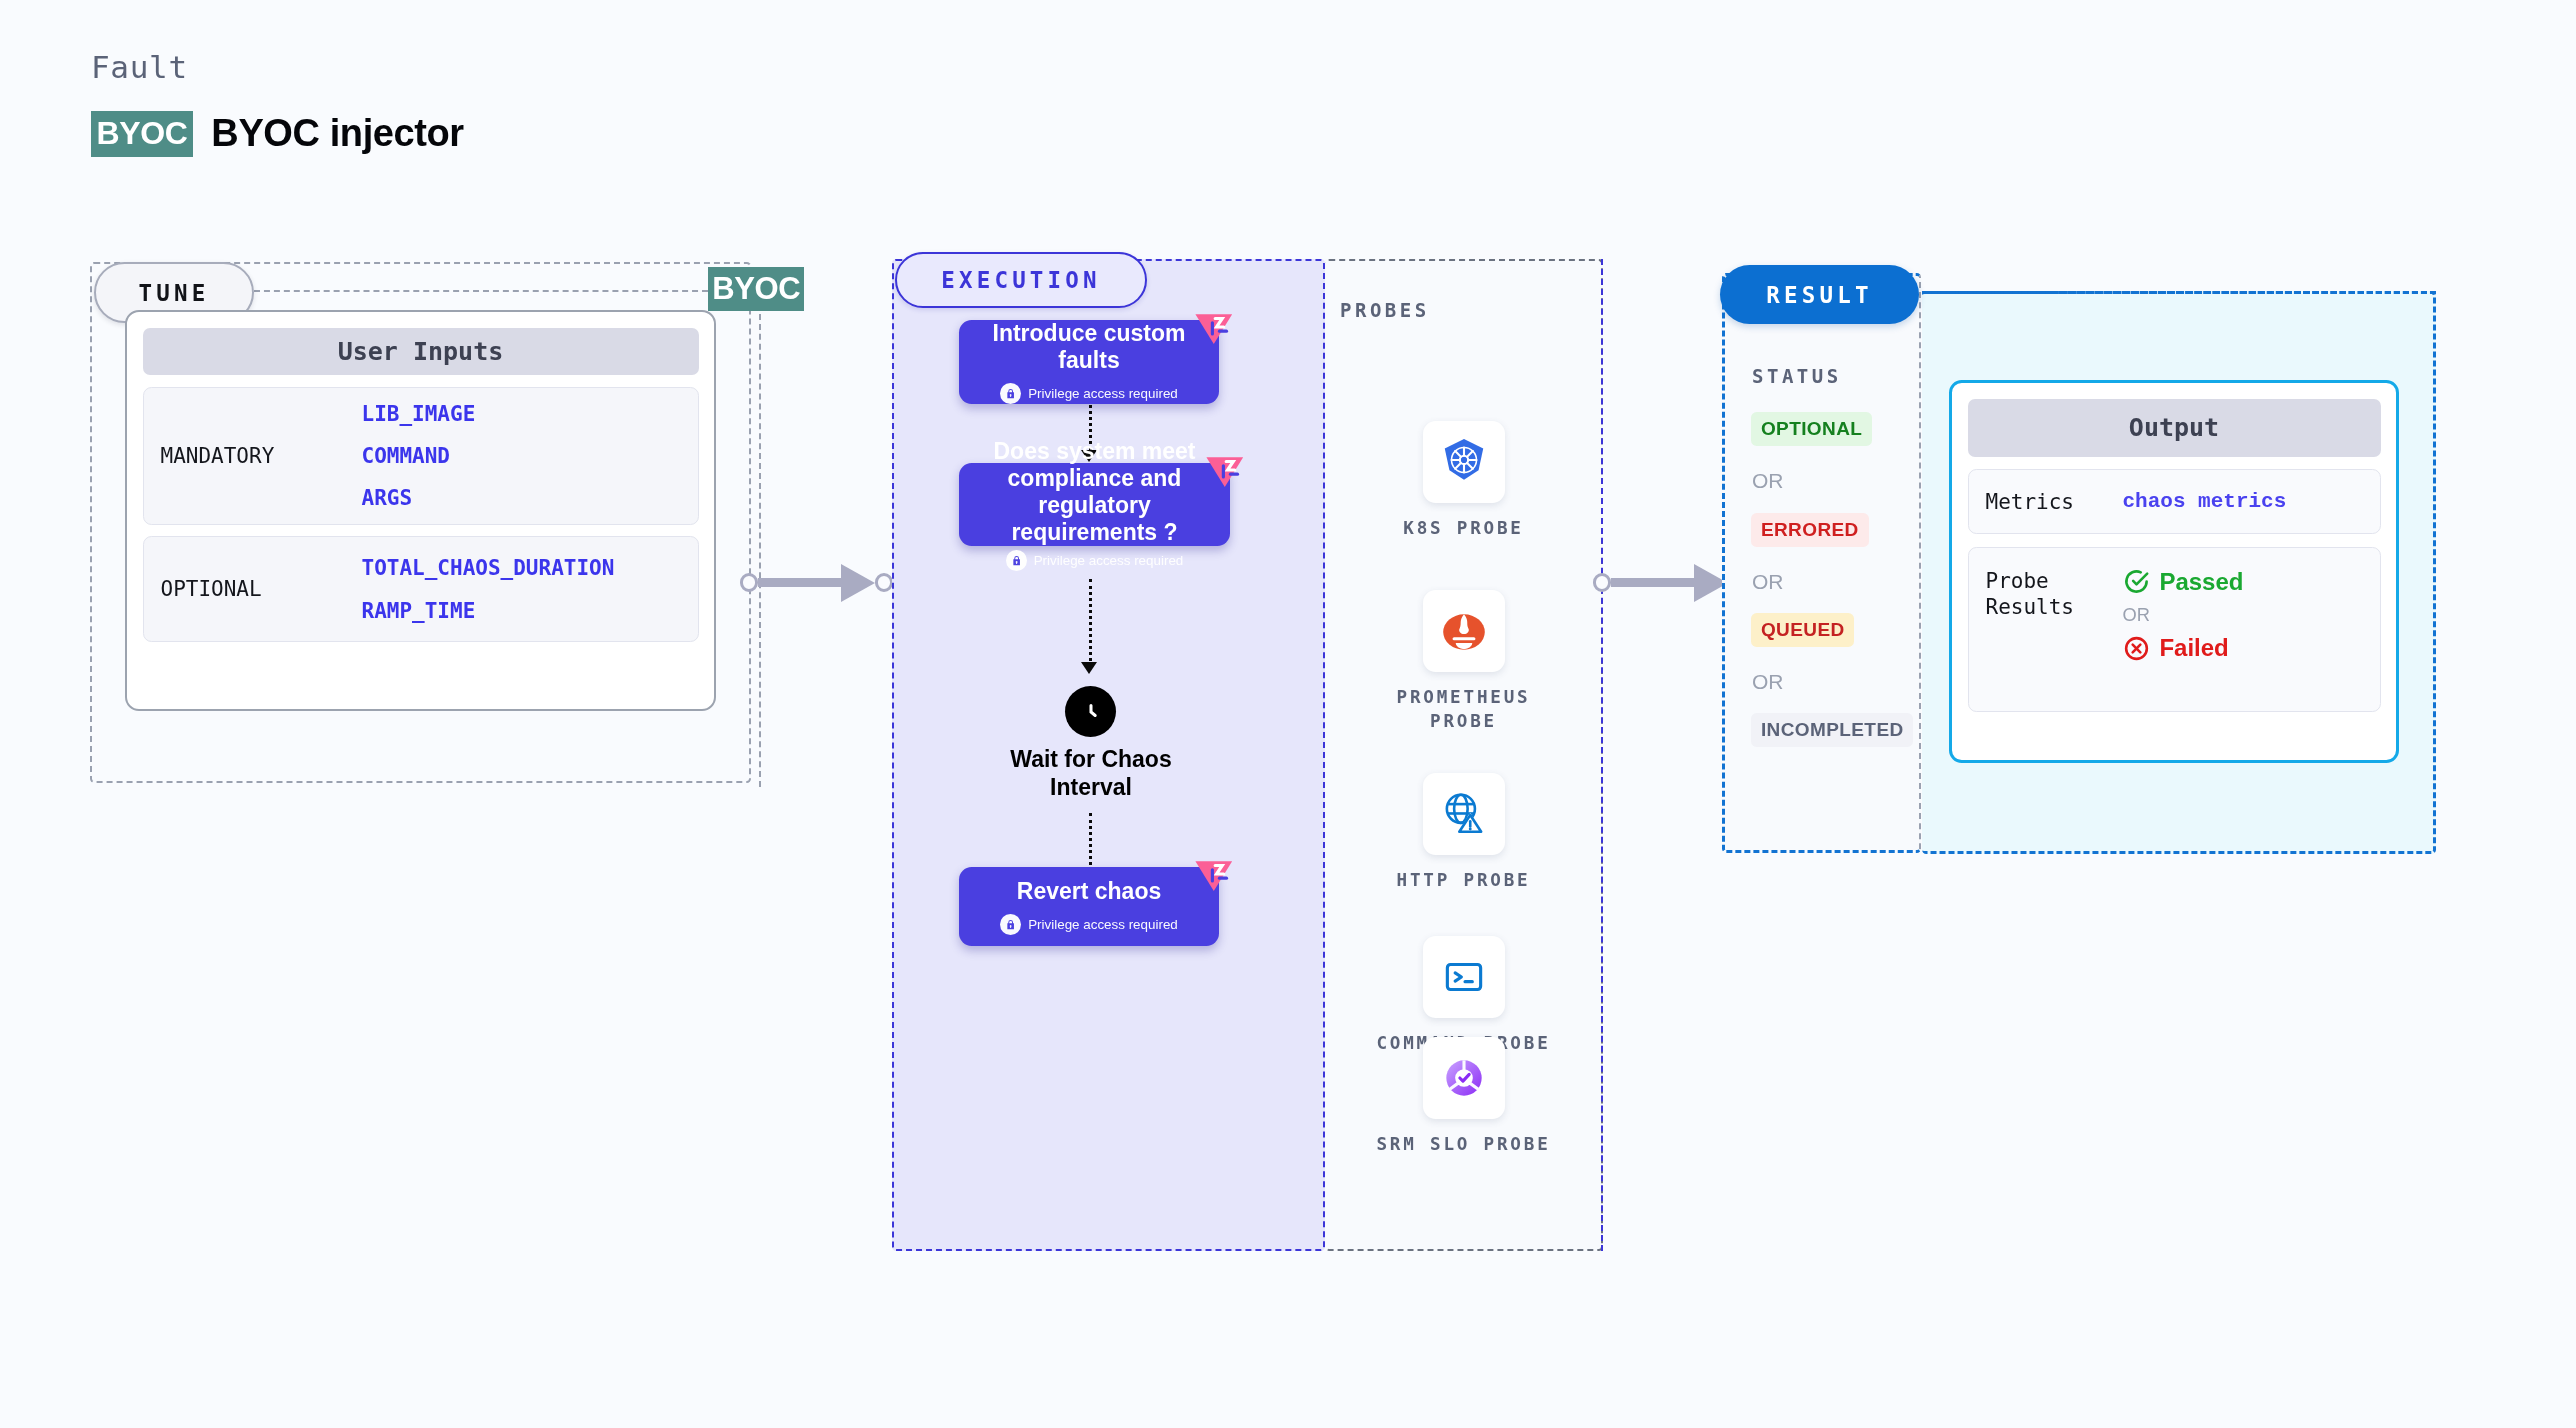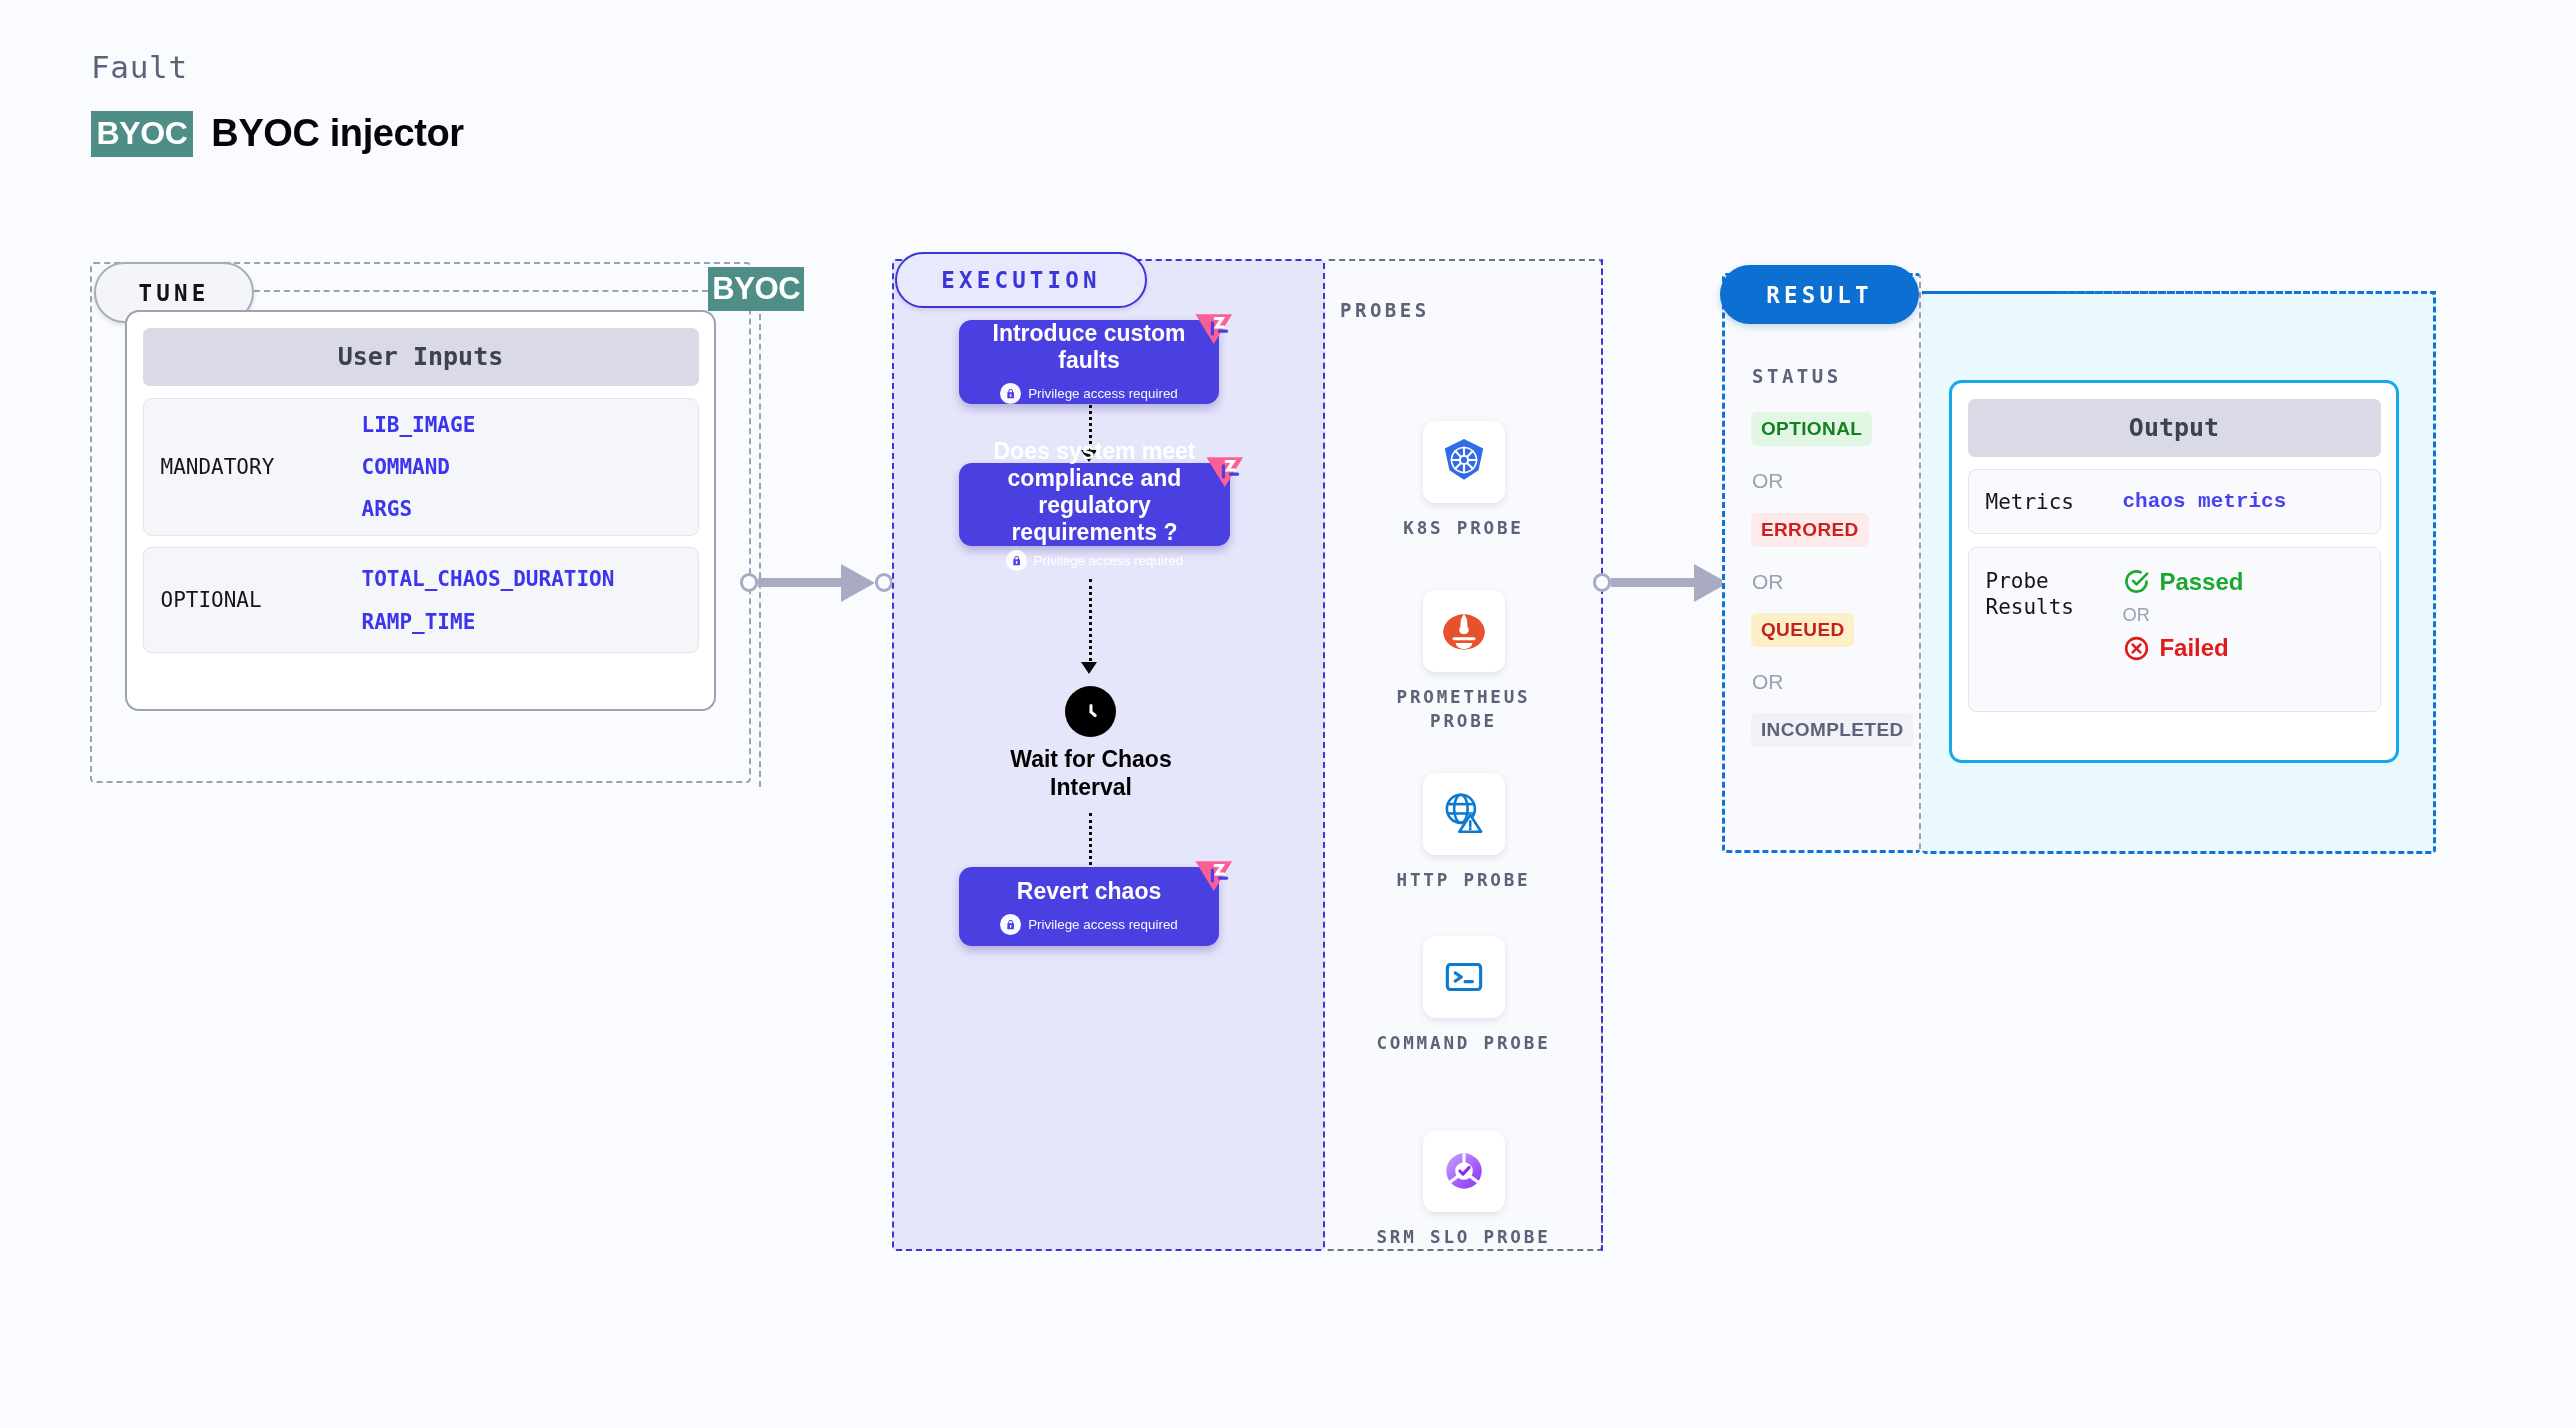--- a/index.html
+++ b/index.html
@@ -251,21 +251,21 @@
     <span class="hdr-title">BYOC injector</span>
   </div>
 
   <div class="dashbox" id="tune-dash"></div>
   <div id="tune-connline"></div>
   <div id="byoc-tag">BYOC</div>
   <div id="byoc-down"></div>
   <div class="pill" id="tune-pill">TUNE</div>
 
   <div class="card-outer" style="left:125px; top:310px; width:591px; height:401px; padding:15.5px;">
-    <div class="card-head" style="height:58px; font-size:25px;">User Inputs</div>
+    <div class="card-head" style="height:47px; font-size:25px;">User Inputs</div>
 
     <div class="kv-block" style="height:138px; margin-top:12.7px; padding:0 17px;">
       <div class="kv-label" style="flex:0 0 120px;">MANDATORY</div>
       <div class="kv-vals" style="gap:18.3px; margin-left:81px;">
         <div class="kv-val">LIB_IMAGE</div>
         <div class="kv-val">COMMAND</div>
         <div class="kv-val">ARGS</div>
       </div>
     </div>
 
@@ -423,21 +423,21 @@
     <div class="probe-tile">
       <svg viewBox="0 0 100 100" width="52" height="52">
         <rect x="18" y="26" width="64" height="48" rx="6" fill="none" stroke="#0b7ad1" stroke-width="6"></rect>
         <path d="M33 42 L45 50 L33 58" fill="none" stroke="#0b7ad1" stroke-width="6" stroke-linecap="round" stroke-linejoin="round"></path>
         <path d="M52 59 H66" stroke="#0b7ad1" stroke-width="6" stroke-linecap="round"></path>
       </svg>
     </div>
     <div class="probe-name">COMMAND PROBE</div>
   </div>
 
-  <div class="probe-item" style="left:1372px; top:1130px;">
+  <div class="probe-item" style="left:1372px; top:1037px;">
     <div class="probe-tile">
       <svg viewBox="0 0 100 100" width="52" height="52">
         <defs>
           <linearGradient id="slog" x1="0" y1="0" x2="1" y2="1">
             <stop offset="0%" stop-color="#c9a2ff"></stop>
               <stop offset="100%" stop-color="#8b2cf5"></stop>
           </linearGradient>
         </defs>
         <circle cx="50" cy="50" r="34" fill="url(#slog)"></circle>
         <path d="M50 16 L50 44" stroke="#fafaff" stroke-width="6"></path>

